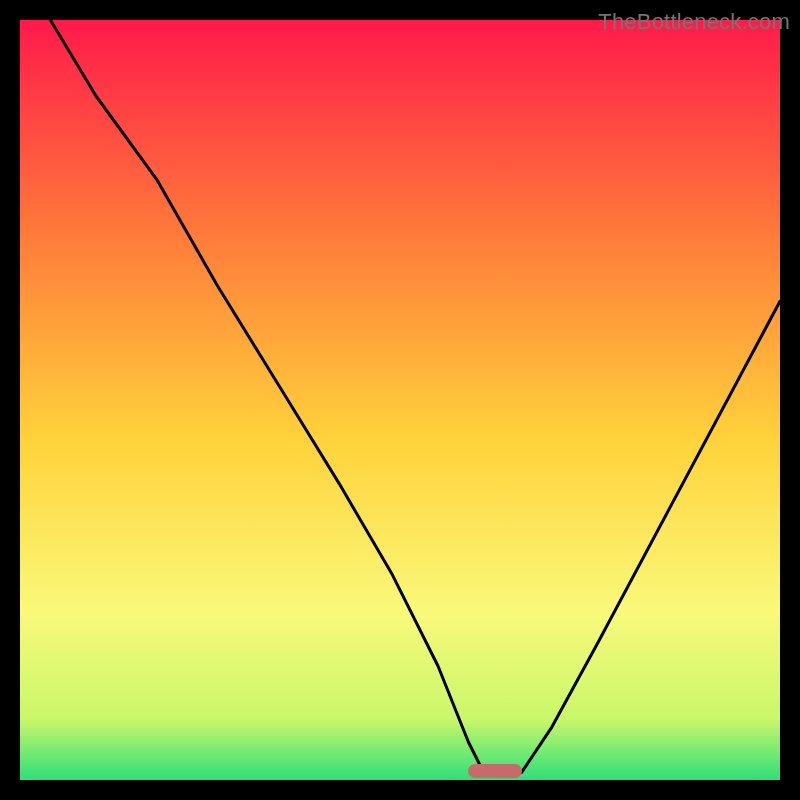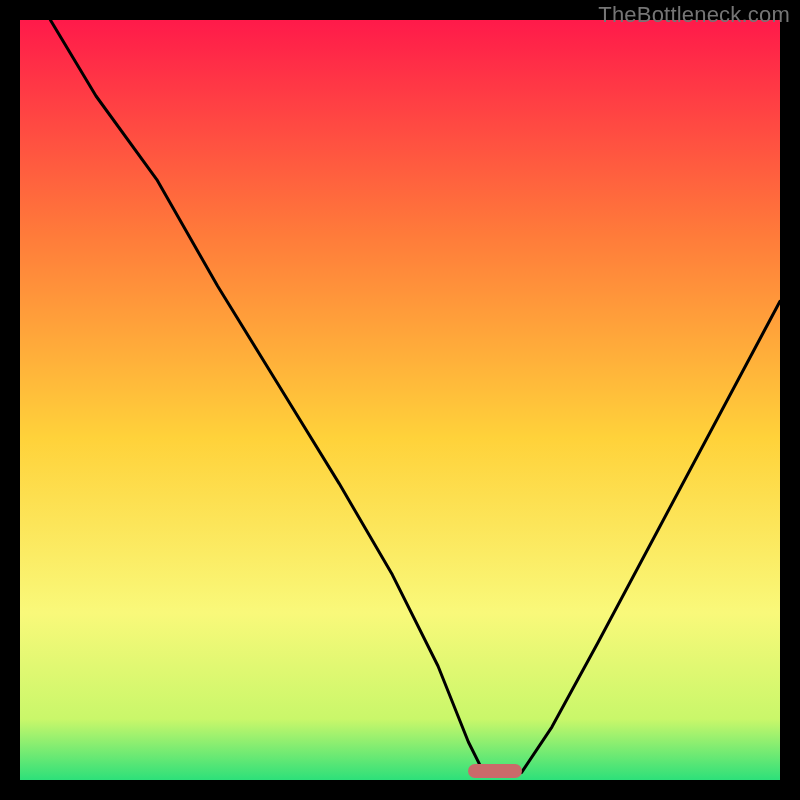--- a/index.html
+++ b/index.html
@@ -39,21 +39,21 @@
     width: 100%;
     height: 100%;
   }
   .marker {
     position: absolute;
     background: #c96a6a;
     border-radius: 8px;
   }
   .watermark {
     position: absolute;
-    top: 2px;
+    top: 9px;
     right: 10px;
     font-family: Arial, Helvetica, sans-serif;
     font-size: 22px;
     color: #757575;
     letter-spacing: 0.2px;
   }
 </style>
 </head>
 <body>
 

